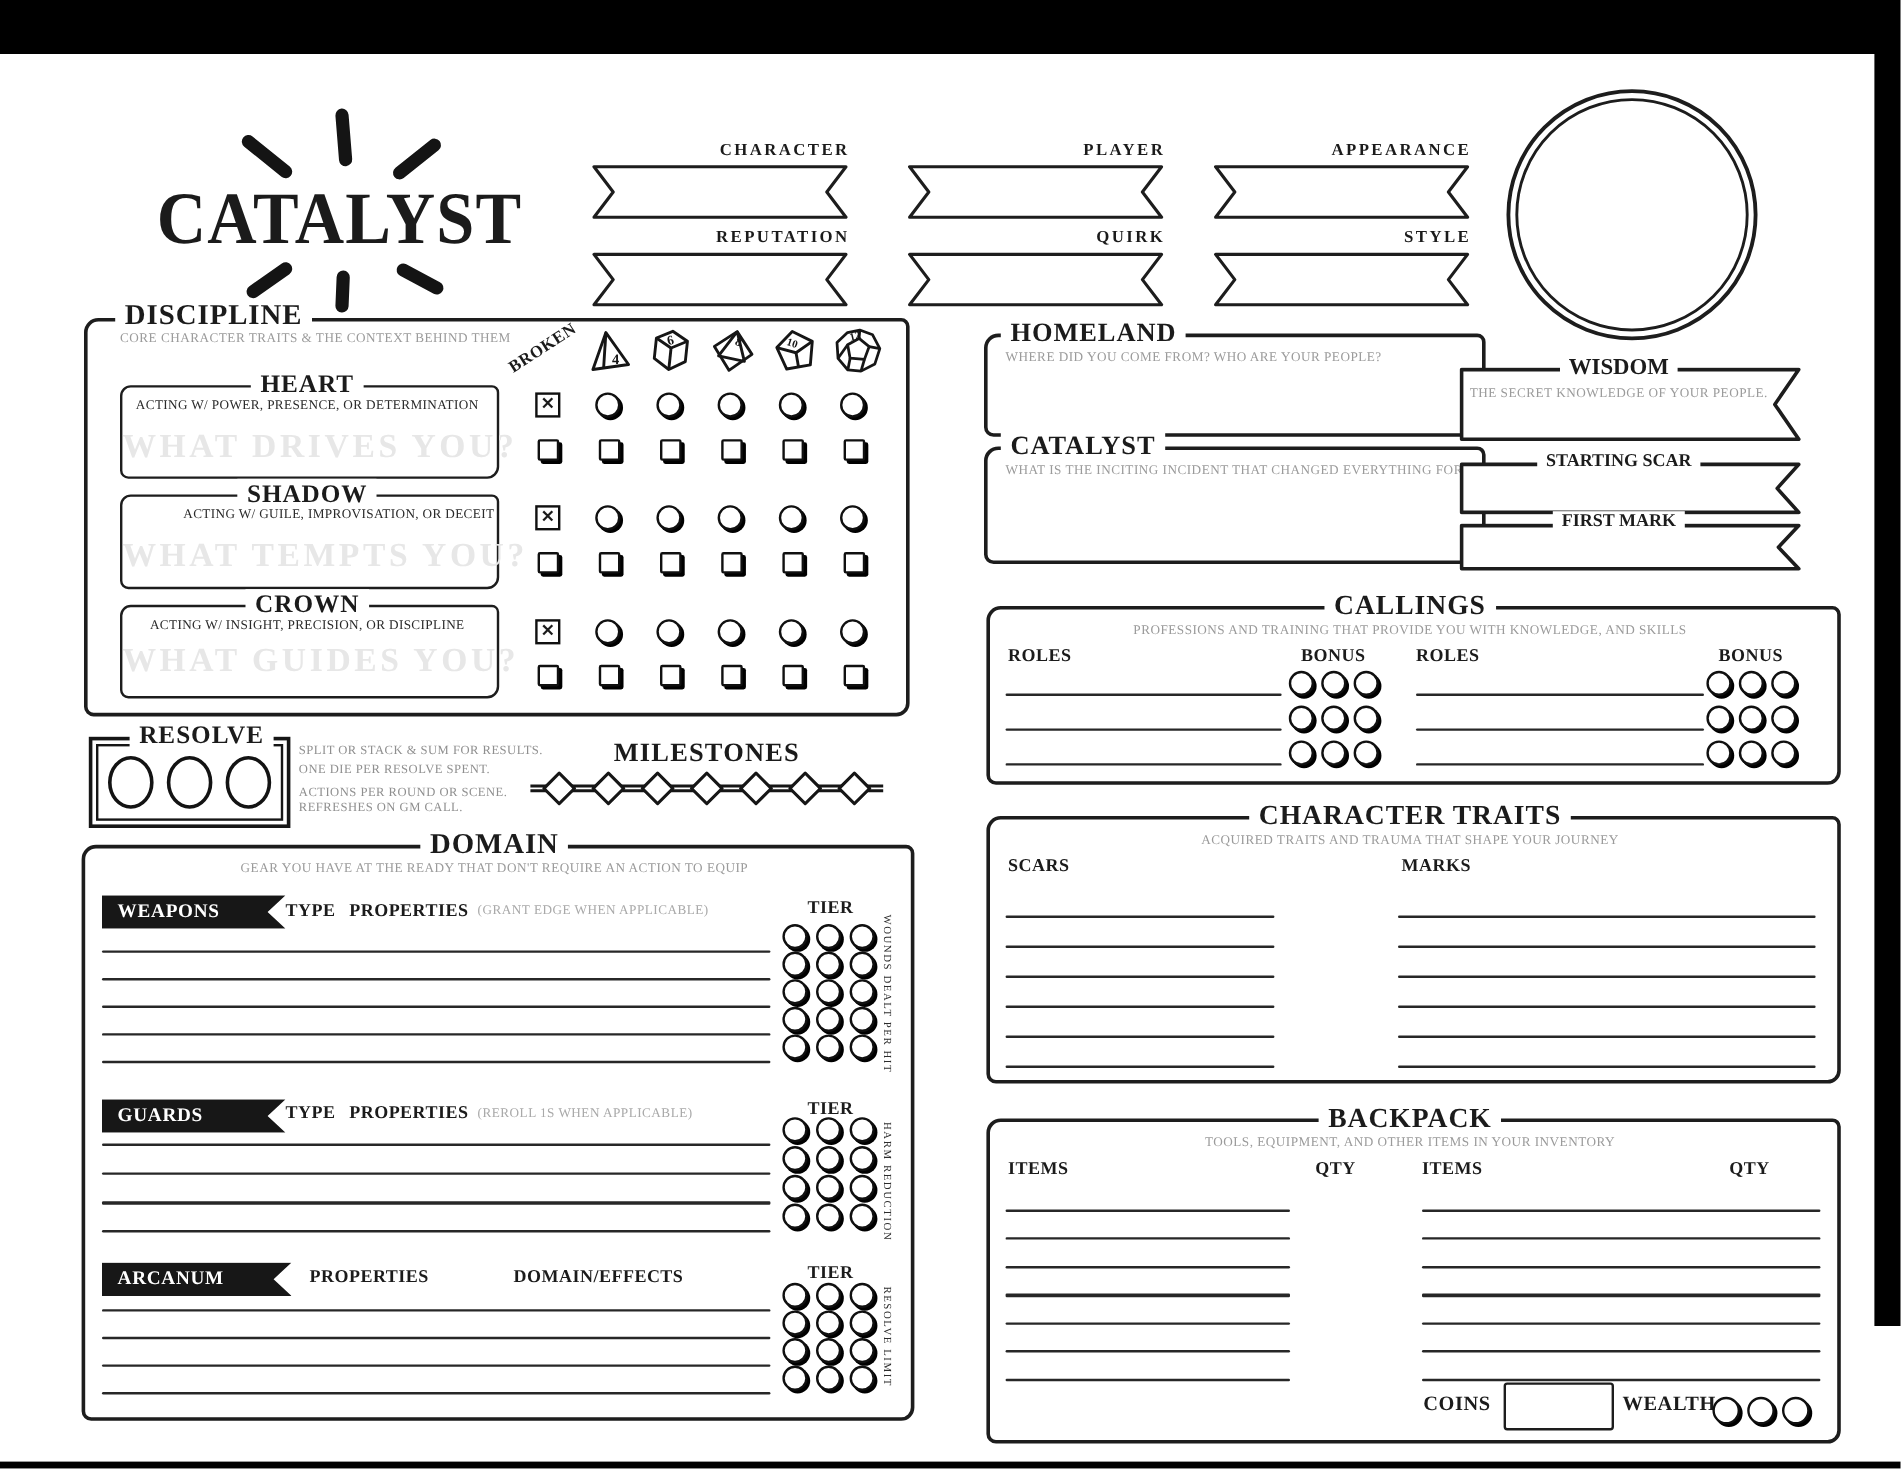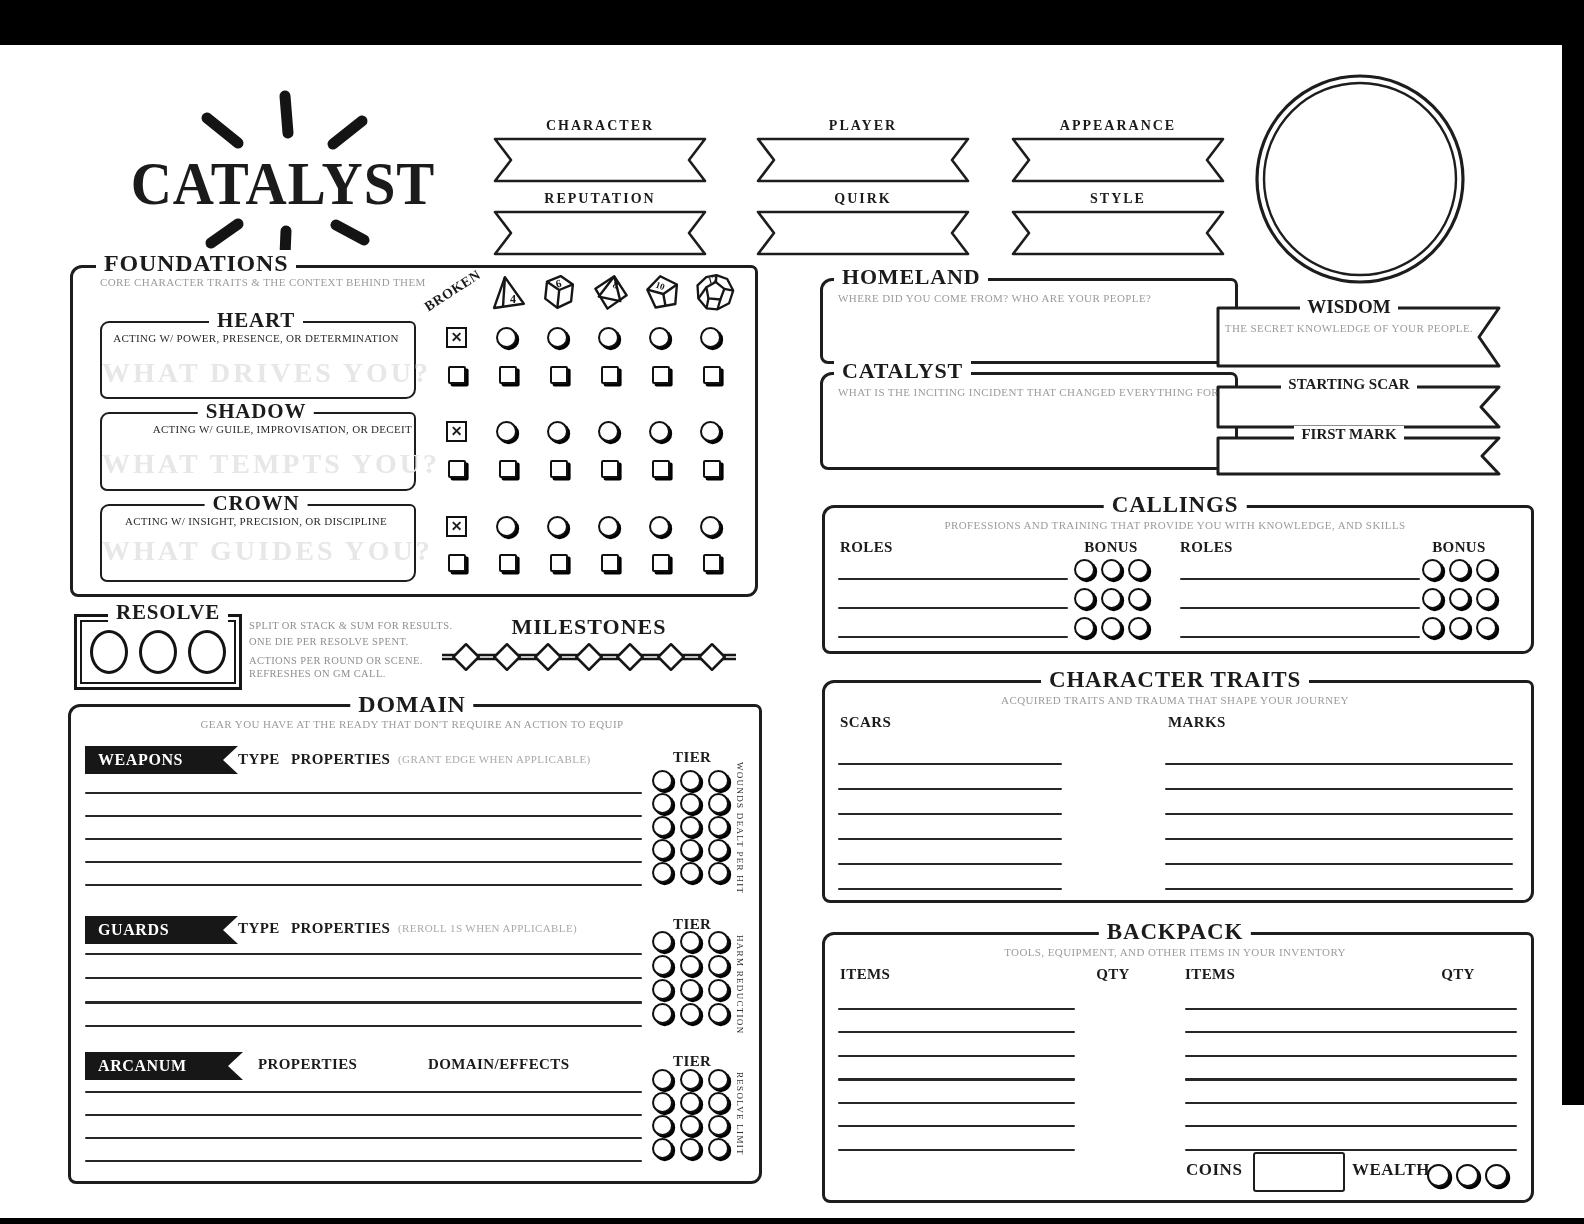--- a/index.html
+++ b/index.html
@@ -15,21 +15,21 @@
   .hdr{position:absolute;font-weight:bold;font-size:15px;letter-spacing:.4px;white-space:nowrap;}
   .note{color:#a9a9a9;font-weight:normal;font-size:11px;}
   .wline{position:absolute;height:2px;background:#272727;border-radius:1px;}
   .c{width:17px;height:17px;border:2.4px solid #101010;border-radius:50%;box-shadow:2.2px 2.2px 0 #000;background:#fff;display:inline-block;flex:none;}
   .sq{width:14px;height:14px;border:2.4px solid #101010;border-radius:2px;box-shadow:2.6px 2.6px 0 #000;background:#fff;display:inline-block;flex:none;}
   .xb{position:absolute;width:17px;height:17px;border:2.4px solid #101010;background:#fff;display:flex;align-items:center;justify-content:center;font-weight:bold;font-size:14px;line-height:1;}
   .rowf{position:absolute;display:flex;}
   .tag{position:absolute;height:28px;background:#171717;color:#fff;font-weight:bold;font-size:16px;letter-spacing:.6px;display:flex;align-items:center;padding-left:13px;clip-path:polygon(0 0,100% 0,calc(100% - 15px) 50%,100% 100%,0 100%);}
   .vlab{position:absolute;writing-mode:vertical-rl;font-size:9px;letter-spacing:1.3px;color:#2c2c2c;white-space:nowrap;}
   .wm{position:absolute;width:100%;text-align:center;font-weight:bold;color:#e7e7e7;font-size:28px;letter-spacing:3px;white-space:nowrap;}
-  .banlab{position:absolute;font-weight:bold;font-size:14px;letter-spacing:2px;text-align:center;white-space:nowrap;}
+  .banlab{position:absolute;font-weight:bold;font-size:14px;letter-spacing:2px;text-align:right;white-space:nowrap;}
   .riblab{position:absolute;text-align:center;font-size:15px;font-weight:bold;}
   .riblab span{background:#fff;padding:0 7px;}
   svg{display:block;}
 </style>
 </head>
 <body>
 
 <div id="sheet">
 
   <div class="bar" style="left:0;top:0;width:1584px;height:45px;"></div>
@@ -73,21 +73,21 @@
   <svg class="abs" style="left:1010px;top:209px;" width="216" height="48">
       <polygon points="3,3 213,3 197,24 213,45 3,45 19,24" fill="#fff" stroke="#1d1d1d" stroke-width="2.6" stroke-linejoin="round"></polygon>
     </svg>
 
   <svg class="abs" style="left:1253px;top:72px;" width="214" height="214">
     <circle cx="107" cy="107" r="103" fill="#fff" stroke="#1d1d1d" stroke-width="3.2"></circle>
     <circle cx="107" cy="107" r="96" fill="none" stroke="#1d1d1d" stroke-width="2.4"></circle>
   </svg>
 
   <div class="box" style="left:70px;top:265px;width:682px;height:326px;"></div>
-  <div class="tob" style="left:96px;top:250px;font-size:24px;">FOUNDATIONS</div>
+  <div class="tob" style="left:96px;top:250px;font-size:24px;">DISCIPLINE</div>
   <div class="subt" style="left:100px;top:276px;">CORE CHARACTER TRAITS &amp; THE CONTEXT BEHIND THEM</div>
 
   <div class="ibox" style="left:100px;top:321px;width:312px;height:74px;">
     <div class="wm" style="top:34px;">WHAT DRIVES YOU?</div>
   </div>
   <div class="tob cen" style="left:256px;top:308px;font-size:21px;">HEART</div>
   <div class="abs" style="left:100px;top:332px;width:312px;text-align:center;font-size:11px;letter-spacing:.3px;color:#2a2a2a;">ACTING W/ POWER, PRESENCE, OR DETERMINATION</div>
 
   <div class="ibox" style="left:100px;top:412px;width:312px;height:75px;">
     <div class="wm" style="top:34px;">WHAT TEMPTS YOU?</div>

